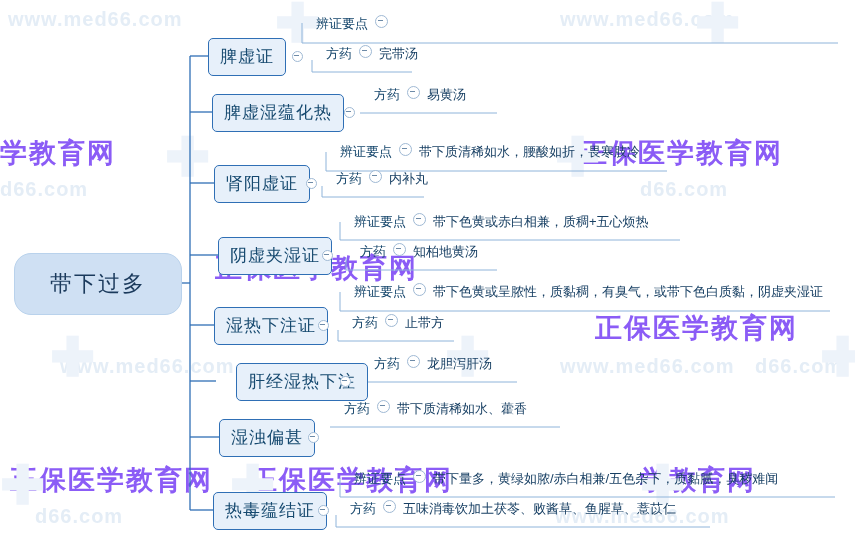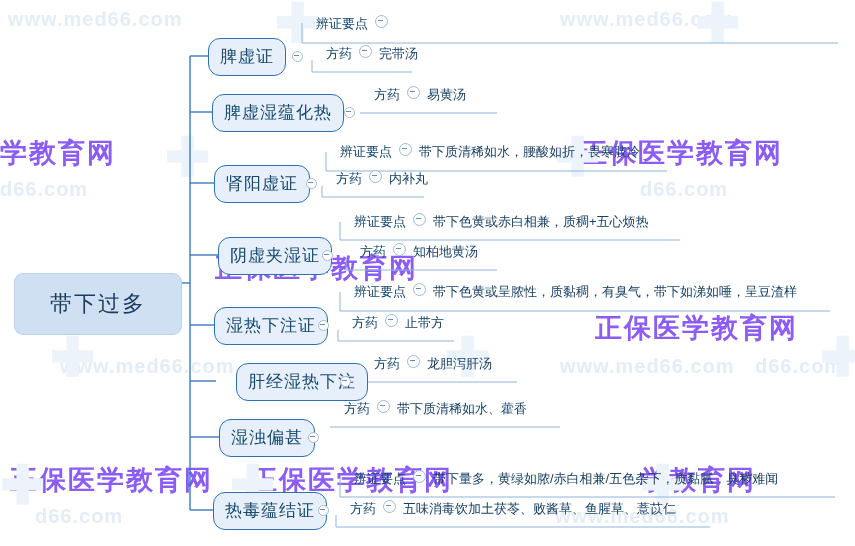--- a/index.html
+++ b/index.html
@@ -62,38 +62,37 @@
 
   
   .root-node {
     position: absolute;
     left: 14px;
     top: 253px;
     width: 166px;
     height: 60px;
     background: #cfe0f3;
     border: 1px solid #b9d2ec;
-    border-radius: 9px;
+    border-radius: 17px;
     display: flex;
     align-items: center;
     justify-content: center;
     font-size: 22px;
     color: #1b3a5c;
     letter-spacing: 2px;
     z-index: 3;
-    margin-top: 20px;
   }
 
   
   .branch {
     position: absolute;
     z-index: 3;
     background: #e7f0fa;
     border: 1px solid #2f6fb5;
-    border-radius: 12px;
+    border-radius: 5px;
     color: #16496f;
     font-size: 17px;
     letter-spacing: 1px;
     padding: 6px 11px 7px 11px;
     white-space: nowrap;
   }
 
   
   .leaf {
     position: absolute;
@@ -289,21 +288,21 @@
   </div>
   <div class="leaf" style="left:360px; top:243px;">
     <span class="lbl">方药</span>
     <span class="minus"></span>
     <span class="txt">知柏地黄汤</span>
   </div>
 
   <div class="leaf" style="left:354px; top:283px;">
     <span class="lbl">辨证要点</span>
     <span class="minus"></span>
-    <span class="txt">带下色黄或呈脓性，质黏稠，有臭气，带下如涕如唾，呈豆渣样</span>
+    <span class="txt">带下色黄或呈脓性，质黏稠，有臭气，或带下色白质黏，阴虚夹湿证</span>
   </div>
   <div class="leaf" style="left:352px; top:314px;">
     <span class="lbl">方药</span>
     <span class="minus"></span>
     <span class="txt">止带方</span>
   </div>
 
   <div class="leaf" style="left:374px; top:355px;">
     <span class="lbl">方药</span>
     <span class="minus"></span>

